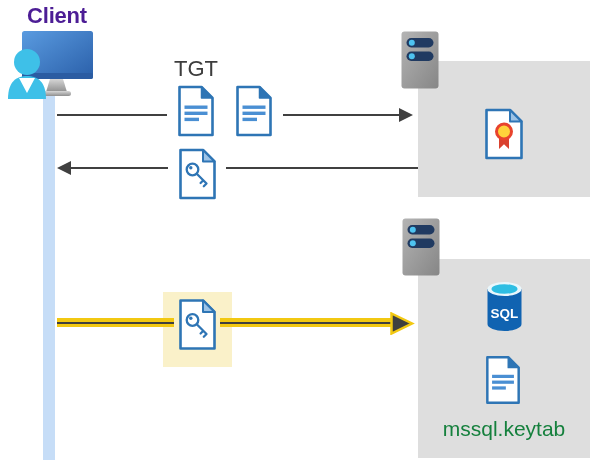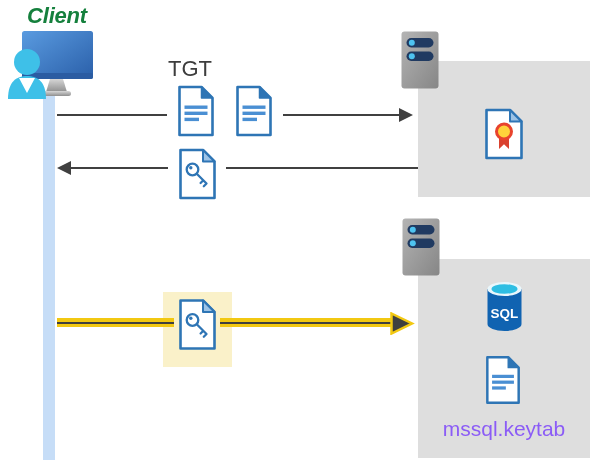--- a/index.html
+++ b/index.html
@@ -1,32 +1,32 @@
 <!DOCTYPE html>
 <html><head>
 <meta charset="utf-8">
 <style>
   html,body{margin:0;padding:0;background:#fff;}
   #stage{
     position:relative;width:600px;height:468px;background:#fff;overflow:hidden;
     font-family:"Liberation Sans",sans-serif;
   }
   .abs{position:absolute;}
-  .heading{font-weight:bold;color:#15803d;font-size:21px;line-height:23px;letter-spacing:-0.2px;font-style:italic;}
-  .ticket-label{font-size:22px;color:#3d3d3d;}
+  .heading{font-weight:bold;color:#4c1d95;font-size:21px;line-height:23px;letter-spacing:-0.2px;}
+  .ticket-label{font-size:22px;color:#3d3d3d;text-align:center;}
   .gray-box{background:#dedede;}
   .white-pad{background:#ffffff;display:flex;align-items:center;justify-content:center;}
   .hline{background:#404040;height:2px;}
   .arrowhead-right{width:0;height:0;border-left:14px solid #404040;border-top:7.5px solid transparent;border-bottom:7.5px solid transparent;}
   .arrowhead-left{width:0;height:0;border-right:14px solid #404040;border-top:7.5px solid transparent;border-bottom:7.5px solid transparent;}
   .yellow-band{background:#f2c811;height:9px;}
   .yellow-core{background:#3f3f3f;height:2.2px;}
   #timeline{background:#c6ddf7;}
   #highlight-box{background:#faf1c9;}
-  #keytab-label{font-size:21px;color:#8b5cf6;text-align:center;}
+  #keytab-label{font-size:21px;color:#15803d;text-align:center;}
   svg{display:block;}
 </style>
 </head>
 <body>
 
 <div id="stage">
 
   <div id="timeline" class="abs" style="left:43px;top:92px;width:12px;height:368px;"></div>
 
   <div class="abs heading" style="left:16px;top:4px;width:82px;text-align:center;font-size:22px;">Client</div>

